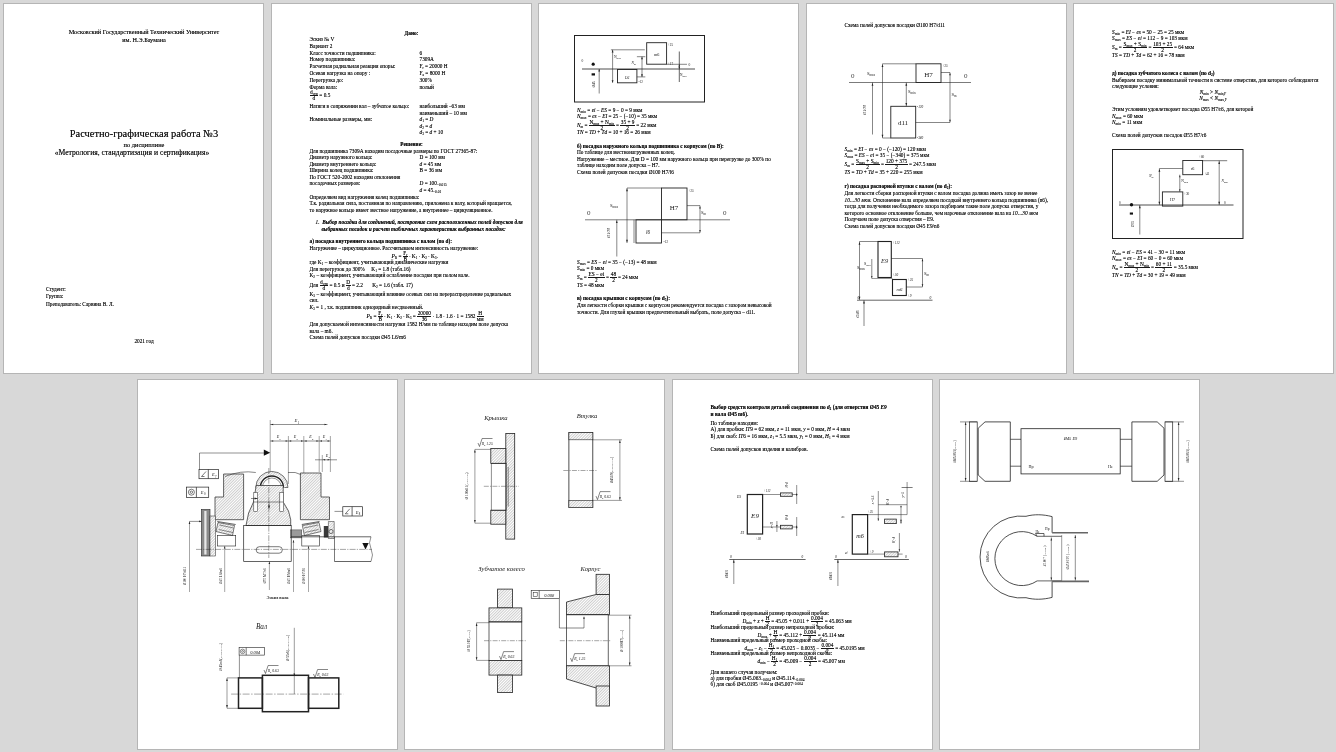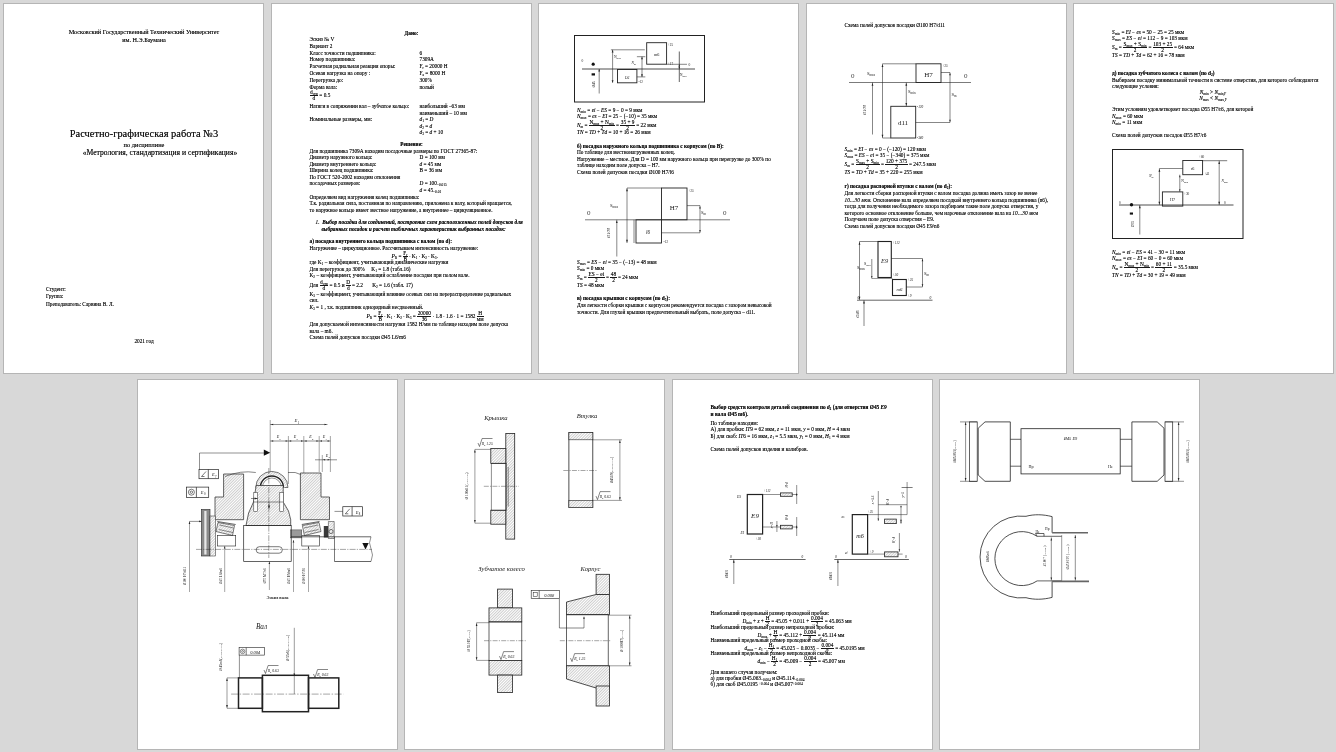--- a/index.html
+++ b/index.html
@@ -17,21 +17,21 @@
 svg text{font-family:"Liberation Serif",serif;fill:#151515;}
 </style></head><body>
 
 <div class="pg" style="left:3px;top:2.5px">
 
 <div class="t c" style="left:140px;top:25.5px;font-size:6.2px">Московский Государственный Технический Университет</div>
 <div class="t c" style="left:140px;top:33px;font-size:6.2px">им. Н.Э.Баумана</div>
 
 <div class="t c" style="left:140px;top:124px;font-size:10.4px">Расчетно-графическая работа №3</div>
 <div class="t c" style="left:140px;top:137.5px;font-size:6.4px">по дисциплине</div>
-<div class="t c" style="left:156px;top:145px;font-size:7.6px">«Метрология, стандартизация и сертификация»</div>
+<div class="t c" style="left:128px;top:145px;font-size:7.6px">«Метрология, стандартизация и сертификация»</div>
 
 <div class="t" style="left:42px;top:283px;">Студент:</div>
 <div class="t" style="left:42px;top:290.5px;">Группа:</div>
 <div class="t" style="left:42px;top:298px;">Преподаватель: Сарвина В. Л.</div>
 
 <div class="t c" style="left:140px;top:335px;">2021 год</div>
 </div>
 
 <div class="pg" style="left:270.5px;top:2.5px">
 

